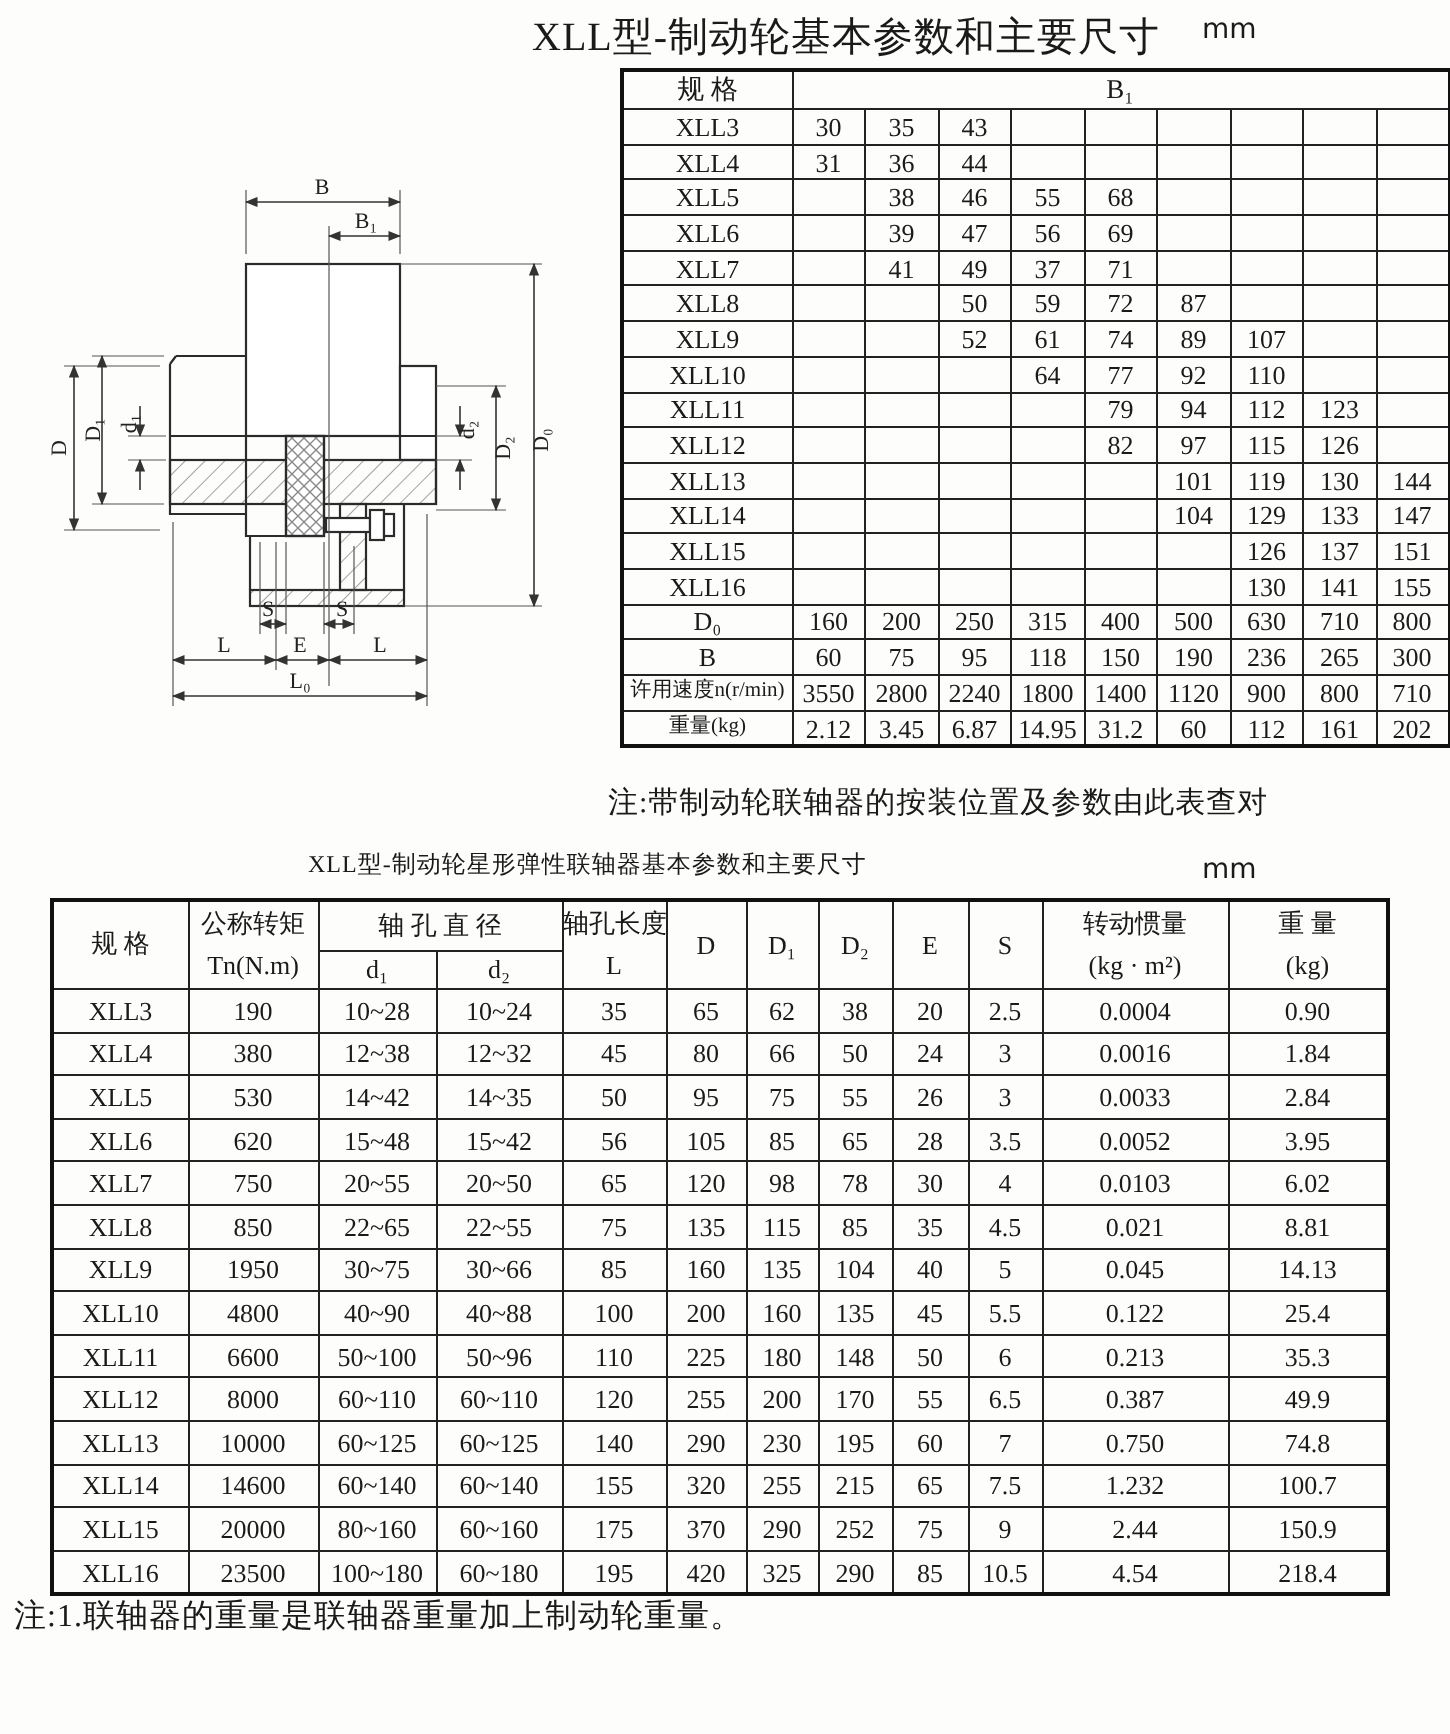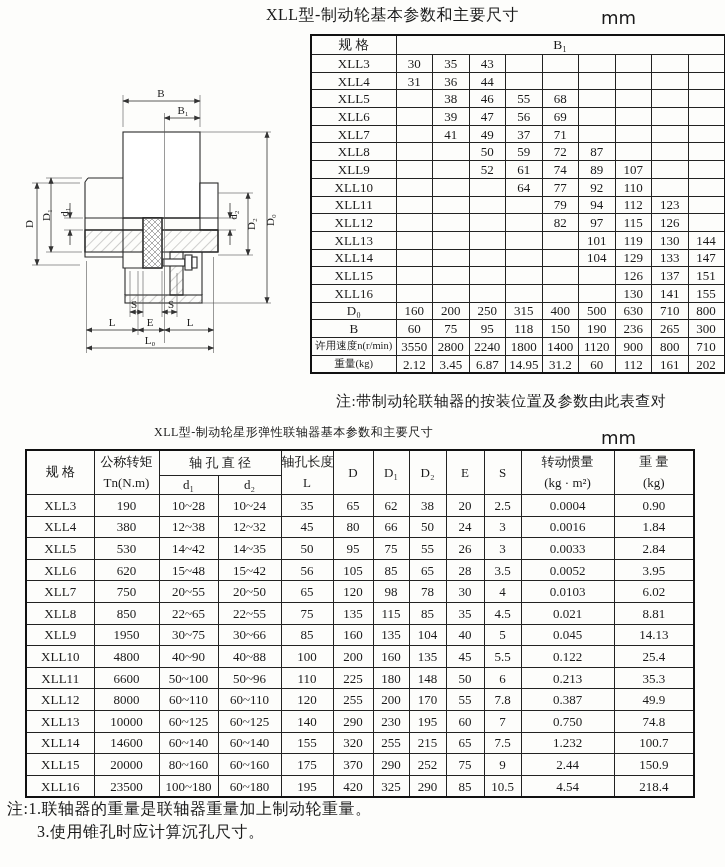--- a/index.html
+++ b/index.html
@@ -2,26 +2,26 @@
 <html><head>
 <meta charset="utf-8">
 <style>
   html,body { margin:0; padding:0; }
   body {
     width:725px; height:867px; position:relative;
     background:#fdfdfb; color:#1a1a1a;
     font-family:"Liberation Serif","DejaVu Serif",serif;
     overflow:hidden;
   }
-  .title1 { position:absolute; left:266px; top:5px; font-size:16px; letter-spacing:.5px; white-space:nowrap; }
-  .unit-label { position:absolute; font-size:18px; font-family:"DejaVu Sans","Liberation Sans",sans-serif; }
+  .title1 { position:absolute; left:266px; top:5px; font-size:20px; letter-spacing:.5px; white-space:nowrap; }
+  .unit-label { position:absolute; font-size:14px; font-family:"DejaVu Sans","Liberation Sans",sans-serif; }
   .unit1 { left:601px; top:7px; }
   .unit2 { left:601px; top:427px; }
   .title2 { position:absolute; left:154px; top:424px; font-size:12px; letter-spacing:.5px; white-space:nowrap; }
-  .note1 { position:absolute; left:304px; top:392px; font-size:15px; letter-spacing:.5px; white-space:nowrap;margin-left:32px; }
+  .note1 { position:absolute; left:304px; top:392px; font-size:15px; letter-spacing:.5px; white-space:nowrap; }
   .footnotes { position:absolute; left:7px; top:798px; font-size:16px; line-height:22.5px; letter-spacing:.5px; }
   .footnotes .indent { margin-left:30px; }
 
   table { border-collapse:collapse; table-layout:fixed; }
   td, th { border:1px solid #222; text-align:center; vertical-align:middle;
            padding:0; font-weight:normal; overflow:hidden; white-space:nowrap; }
 
   .t1 { position:absolute; left:310px; top:34px; width:414px; font-size:13px; border:2px solid #111; }
   .t1 thead th { height:18px; font-size:13.5px; }
   .t1 tbody td { height:16.7px; line-height:1; }
@@ -558,21 +558,21 @@
       <tr>
         <td class="rowlabel">XLL12</td>
         <td>8000</td>
         <td>60~110</td>
         <td>60~110</td>
         <td>120</td>
         <td>255</td>
         <td>200</td>
         <td>170</td>
         <td>55</td>
-        <td>7.8</td>
+        <td>6.5</td>
         <td>0.387</td>
         <td>49.9</td>
       </tr>
       <tr>
         <td class="rowlabel">XLL13</td>
         <td>10000</td>
         <td>60~125</td>
         <td>60~125</td>
         <td>140</td>
         <td>290</td>
@@ -623,14 +623,13 @@
         <td>85</td>
         <td>10.5</td>
         <td>4.54</td>
         <td>218.4</td>
       </tr>
     </tbody>
 </table>
 
 <div class="footnotes">
   <div>注:1.联轴器的重量是联轴器重量加上制动轮重量。</div>
-  <div class="indent">3.使用锥孔时应计算沉孔尺寸。</div>
 </div>
 
 </body></html>

